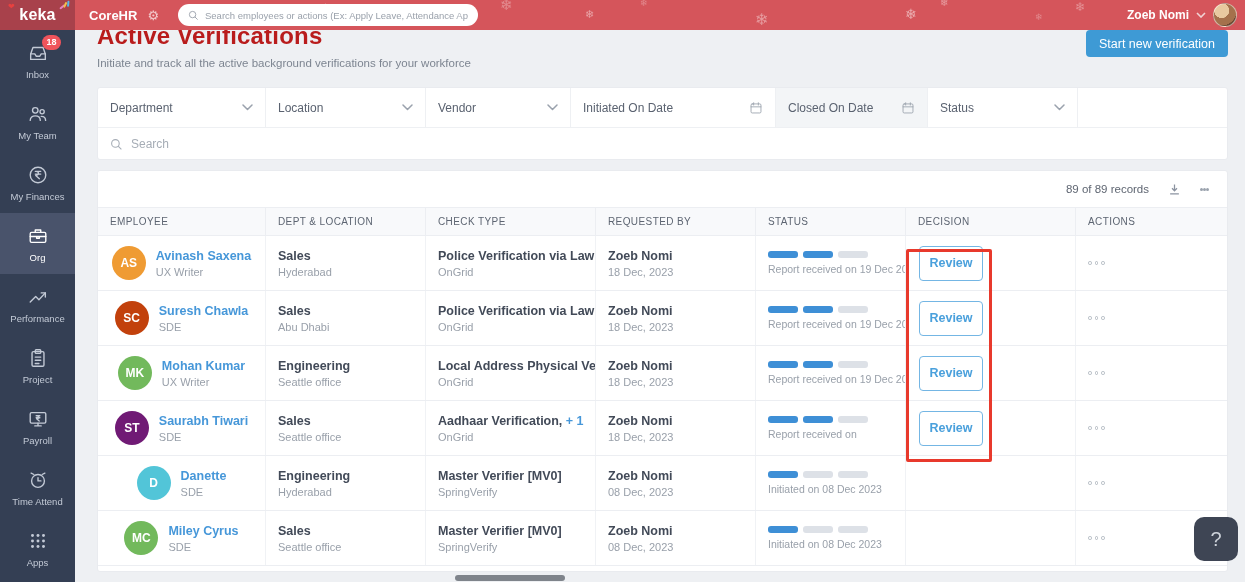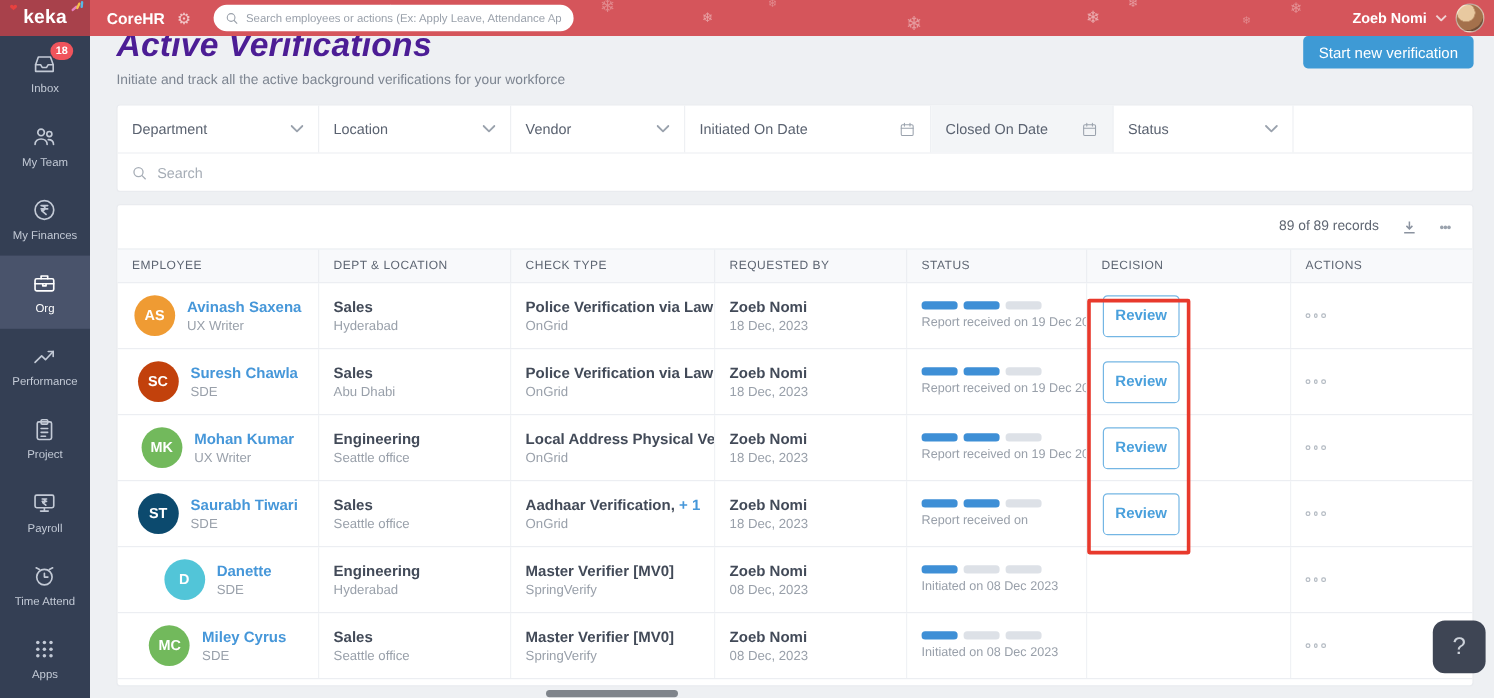--- a/index.html
+++ b/index.html
@@ -25,31 +25,31 @@
   .tb-username { color:#fff; font-size:12px; font-weight:bold; }
   .tb-chevron { color:#f0d3d4; }
   .tb-avatar { width:24px; height:24px; border-radius:50%; background:radial-gradient(circle at 35% 30%, #e8c9a0 0 35%, #a4714c 36% 70%, #6d4a33 71%); border:1px solid rgba(255,255,255,.5); }
   .snow { position:absolute; color:#fff; pointer-events:none; }
   .snow::before { content:"❄"; }
 
   
   .sidebar { position:absolute; left:0; top:30px; width:75px; height:552px; background:#343f54; z-index:20; display:flex; flex-direction:column; }
   .sb-item { height:61px; display:flex; flex-direction:column; align-items:center; justify-content:center; gap:5px; cursor:pointer; }
   .sb-item.active { background:#49536b; }
-  .sb-iconwrap { position:relative; width:24px; height:22px; display:flex; align-items:center; color:#c3cad6; }
+  .sb-iconwrap { position:relative; width:24px; height:22px; display:flex; align-items:center; justify-content:center; color:#c3cad6; }
   .sb-item.active .sb-iconwrap { color:#fff; }
   .sb-icon svg { display:block; }
   .sb-badge { position:absolute; top:-7px; right:-11px; min-width:16px; height:15px; background:#f0545c; color:#fff; border-radius:8px; font-size:9px; font-weight:bold; display:flex; align-items:center; justify-content:center; padding:0 4px; }
   .sb-label { font-size:9.5px; color:#c3cad6; }
   .sb-item.active .sb-label { color:#fff; }
 
   
   .main { position:absolute; left:75px; top:30px; width:1170px; height:552px; padding:0 17px 0 22px; }
   .page-header { position:relative; height:65px; }
-  .page-title { font-size:28px; font-weight:bold; color:#4c1d95; margin-top:-8px; letter-spacing:0.2px;font-style:italic; }
+  .page-title { font-size:24px; font-weight:bold; color:#b91c1c; margin-top:-8px; letter-spacing:0.2px; }
   .page-subtitle { font-size:11.5px; color:#7d8591; margin-top:7px; }
   .primary-btn { position:absolute; top:8px; right:0; height:27px; padding:0 13px; background:#3e9ad5; color:#fff; border:none; border-radius:4px; font-size:12.5px; font-family:"Liberation Sans", sans-serif; cursor:pointer; }
 
   .card { background:#fff; border-radius:3px; border:1px solid #e9ebef; }
 
   
   .filters-card { height:73px; }
   .filter-row { height:40px; display:flex; border-bottom:1px solid #eef0f3; }
   .filter-cell { display:flex; align-items:center; justify-content:space-between; padding:0 12px; border-right:1px solid #eef0f3; cursor:pointer;gap:22px; }
   .filter-cell:nth-child(1){ width:168px; }
@@ -489,21 +489,21 @@
       <span class="dots">
               <i></i>
               <i></i>
               <i></i>
             </span>
     </div>
   </div>
 
   <div class="trow">
     <div class="cell c-emp">
-      <span class="avatar" style="background: #0c4a6e;">ST</span>
+      <span class="avatar" style="background: #701a75;">ST</span>
       <span class="emp-txt">
         <a class="emp-name">Saurabh Tiwari</a>
         <span class="sub" style="margin-top:0;">SDE</span>
       </span>
     </div>
     <div class="cell">
       <span class="prim">Sales</span>
       <span class="sub">Seattle office</span>
     </div>
     <div class="cell">

